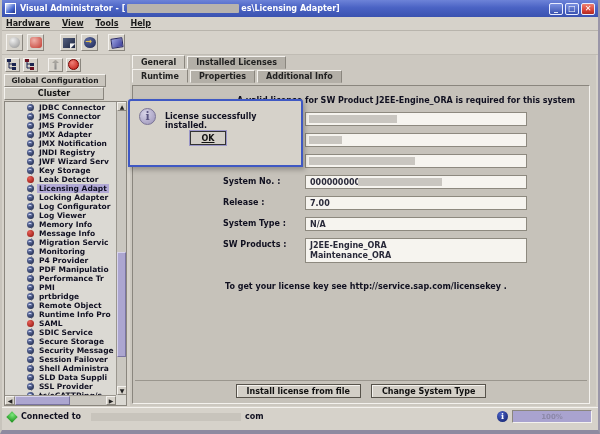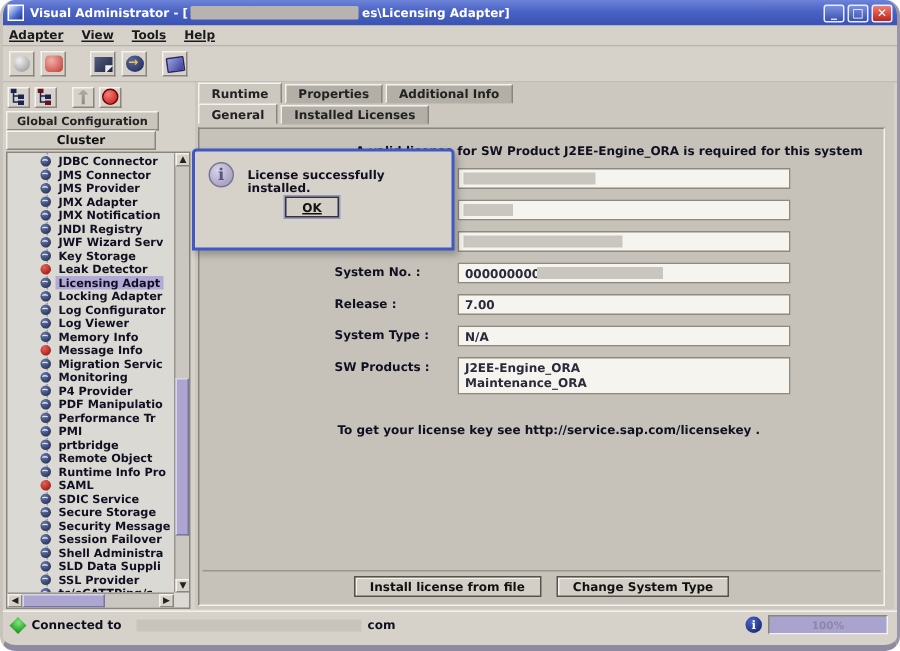--- a/index.html
+++ b/index.html
@@ -1,19 +1,19 @@
 <!DOCTYPE html>
 <html><head>
 <meta charset="utf-8">
 <style>
   html,body{margin:0;padding:0;background:#fff;}
   *{box-sizing:border-box;font-family:"DejaVu Sans","Liberation Sans",sans-serif;}
   .window{position:relative;width:600px;height:434px;background:#d6d2ca;
           border-left:2px solid #c8c4bc;border-right:2px solid #9a96a8;
-          border-bottom:4px solid #8e8aa0;overflow:hidden;border-radius:10px;}
+          border-bottom:4px solid #8e8aa0;overflow:hidden;}
   
   .titlebar{position:absolute;left:0;top:0;right:0;height:17px;
     background:linear-gradient(180deg,#6d83d8 0%,#4a63c4 45%,#3a52b0 100%);
     display:flex;align-items:center;padding:0 3px;color:#fff;}
   .app-icon{width:11px;height:11px;margin-right:4px;border:1px solid #fff;
     background:linear-gradient(135deg,#e8f0ff 0%,#4a6ad0 60%,#20348a 100%);}
   .title-text{font-size:8px;font-weight:bold;white-space:nowrap;display:flex;align-items:center;}
   .title-redacted{display:inline-block;width:112px;height:9px;margin:0 2px;background:#b7b3ae;border-radius:1px;}
   .win-btns{margin-left:auto;display:flex;gap:2px;}
   .wbtn{width:14px;height:12px;font-size:8px;line-height:10px;text-align:center;color:#fff;
@@ -141,21 +141,21 @@
       <span>es\Licensing Adapter]</span>
     </div>
     <div class="win-btns">
       <div class="wbtn min">_</div>
       <div class="wbtn max">□</div>
       <div class="wbtn close">✕</div>
     </div>
   </div>
 
   <div class="menubar">
-    <span class="menu-item">Adapter</span>
+    <span class="menu-item">Hardware</span>
     <span class="menu-item">View</span>
     <span class="menu-item">Tools</span>
     <span class="menu-item">Help</span>
   </div>
 
   <div class="toolbar">
     <div class="tbtn">
         <span class="tb-sphere"></span>
       </div>
     <div class="tbtn">
@@ -345,27 +345,27 @@
       <div class="hscroll">
         <div class="sarrow">◀</div>
         <div class="hthumb"></div>
         <div class="sarrow right">▶</div>
       </div>
     </div>
   </div>
 
   <div class="main-panel">
     <div class="tabrow">
+      <div class="tab active">General</div>
+      <div class="tab">Installed Licenses</div>
+    </div>
+    <div class="tabrow">
       <div class="tab active">Runtime</div>
       <div class="tab">Properties</div>
       <div class="tab">Additional Info</div>
-    </div>
-    <div class="tabrow">
-      <div class="tab active">General</div>
-      <div class="tab">Installed Licenses</div>
     </div>
     <div class="content">
       <div class="info-line">A valid license for SW Product J2EE-Engine_ORA is required for this system</div>
       <div class="license-form">
           <div class="form-row">
             <span class="flab">Hardware Key :</span>
             <div class="fbox"><span class="mask m-left-wide"></span></div>
           </div>
           <div class="form-row">
             <span class="flab">System ID :</span>

